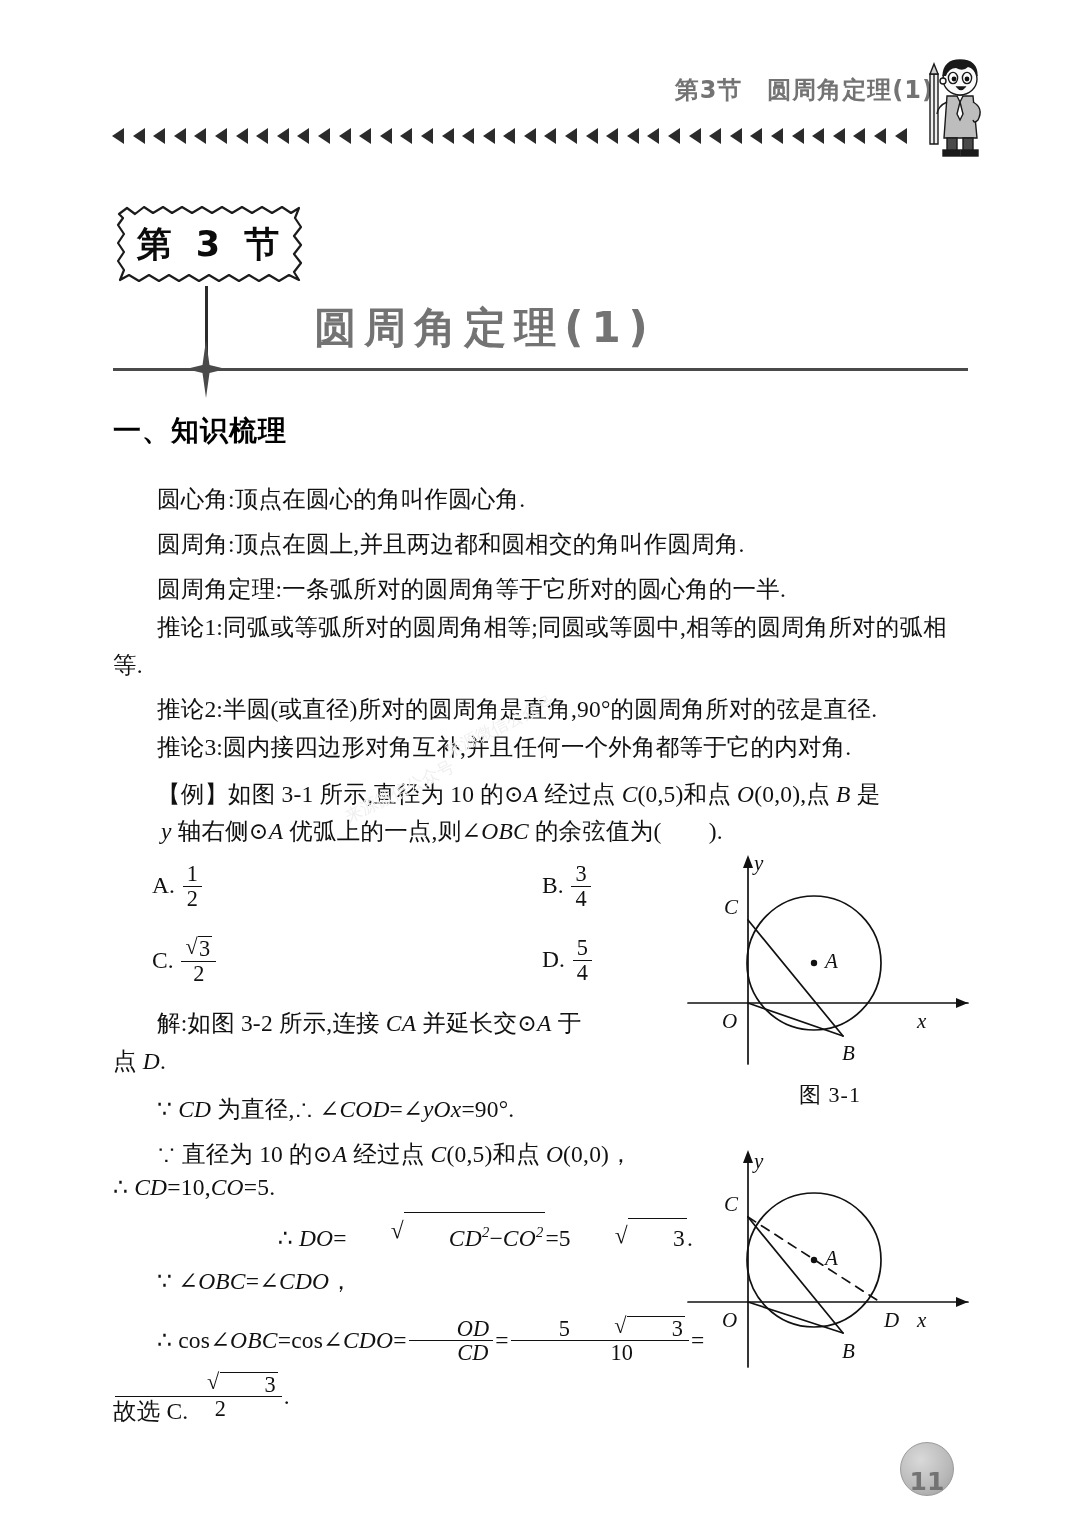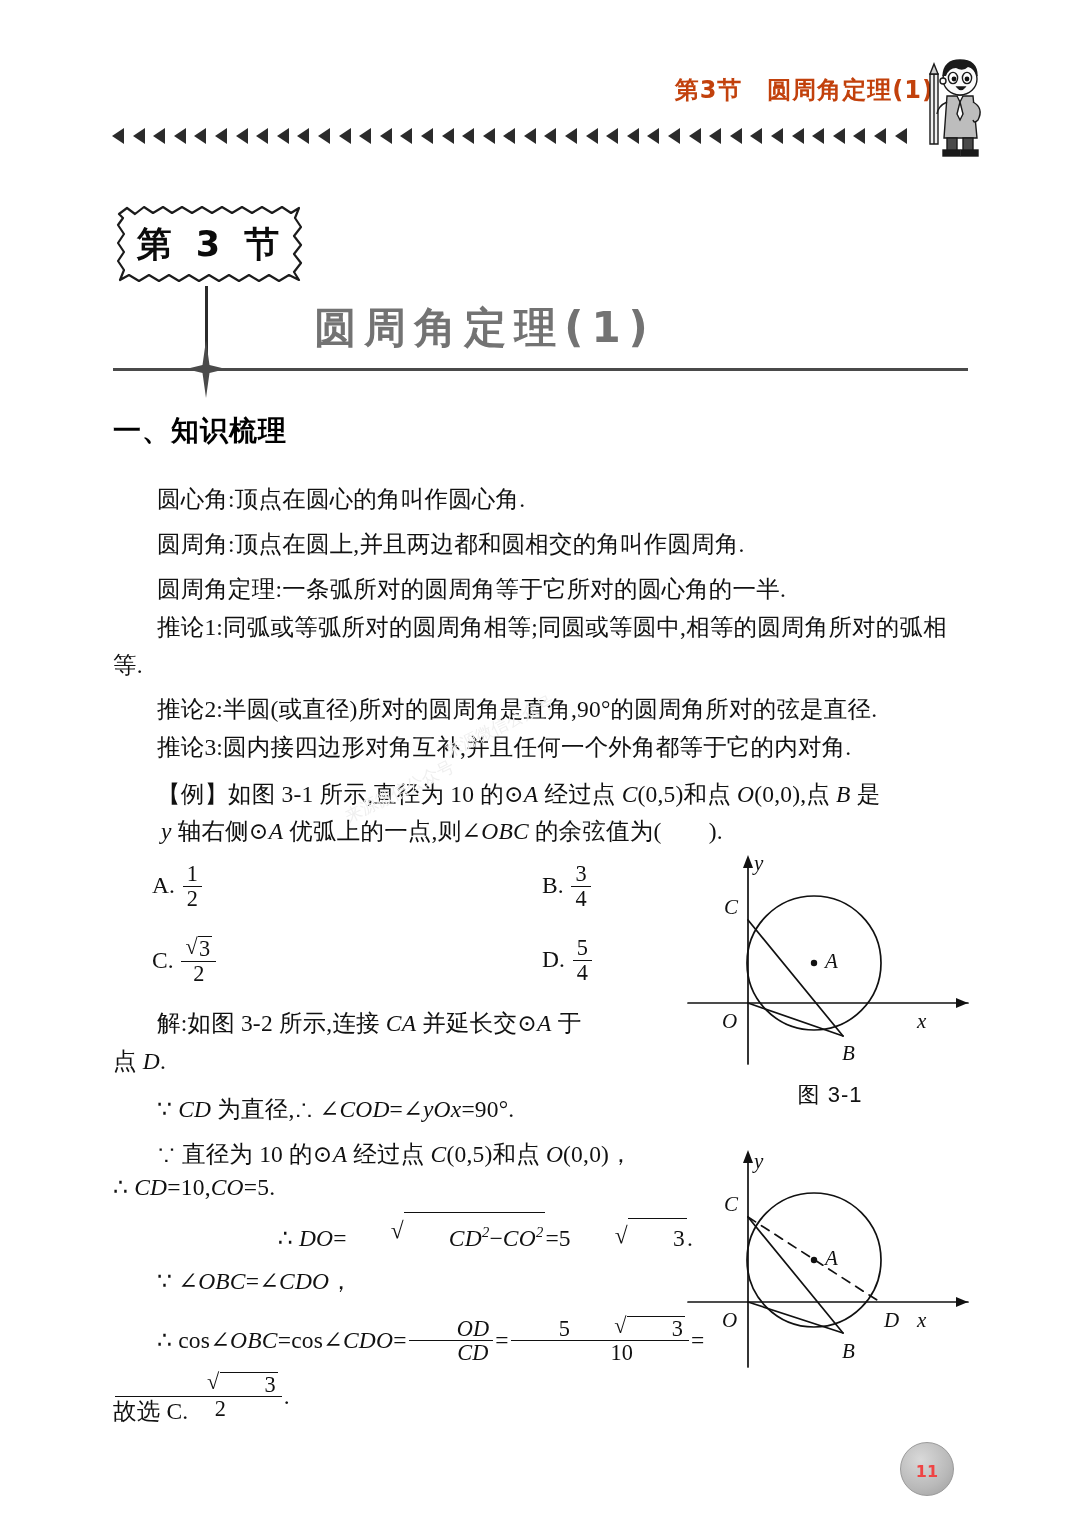--- a/index.html
+++ b/index.html
@@ -14,21 +14,21 @@
   }
 
   
   #running-head{
     position:absolute; left:0; top:0; width:1080px; height:170px;
   }
   #rh-title{
     position:absolute; right:146px; top:74px;
     font-family:"DejaVu Sans","Liberation Sans",sans-serif;
     font-size:24px; font-weight:700; letter-spacing:1px;
-    white-space:nowrap; color:#c2410c;
+    white-space:nowrap; color:#737373;
   }
   #rh-rule{
     position:absolute; left:112px; top:124px; width:808px; height:22px;
     overflow:hidden;
   }
   #rh-rule .tri{
     float:left; width:0; height:0; margin-right:8.6px; margin-top:4px;
     border-top:8px solid transparent;
     border-bottom:8px solid transparent;
     border-right:12px solid #2b2b2b;
@@ -107,41 +107,41 @@
   .choice .tag{ font-style:normal; }
   .col-a{ left:12px; top:6px; }
   .col-b{ left:402px; top:6px; }
 
   
   .figure{ position:absolute; }
   #fig1{ left:686px; top:852px; width:296px; height:260px; }
   #fig2{ left:686px; top:1142px; width:296px; height:280px; }
   .figcap{
     position:absolute; width:100%; text-align:center;
-    font-family:Liberation Sans, sans-serif;
+    font-family:Liberation Serif, serif;
     font-size:22px; letter-spacing:1px; color:#111;
   }
   #fig1cap{ left:-4px; top:228px; }
   #fig2cap{ left:-4px; top:252px; }
 
   
   #page-num{
     position:absolute; left:896px; top:1438px; width:62px; height:62px;
   }
   #page-num .disc{
     position:absolute; left:4px; top:4px; width:54px; height:54px;
     border-radius:50%;
     background:radial-gradient(circle at 38% 32%, #d9d9d9 0%, #b9b9b9 60%, #9d9d9d 100%);
     border:1px solid #9a9a9a;
   }
   #page-num .n{
-    position:absolute; left:4px; top:6px; width:54px; height:54px;
+    position:absolute; left:4px; top:16px; width:54px; height:54px;
     display:flex; align-items:center; justify-content:center;
     font-family:"DejaVu Sans","Liberation Sans",sans-serif;
-    font-size:16px; font-weight:700; color:#ef4444;
+    font-size:25px; font-weight:700; color:#737373;
   }
 
   
   .wm{
     position:absolute; color:#efefef; font-size:17px;
     font-family:"DejaVu Sans","Liberation Sans",sans-serif;
     transform:rotate(-26deg); user-select:none; pointer-events:none;
   }
 </style>
 </head>

